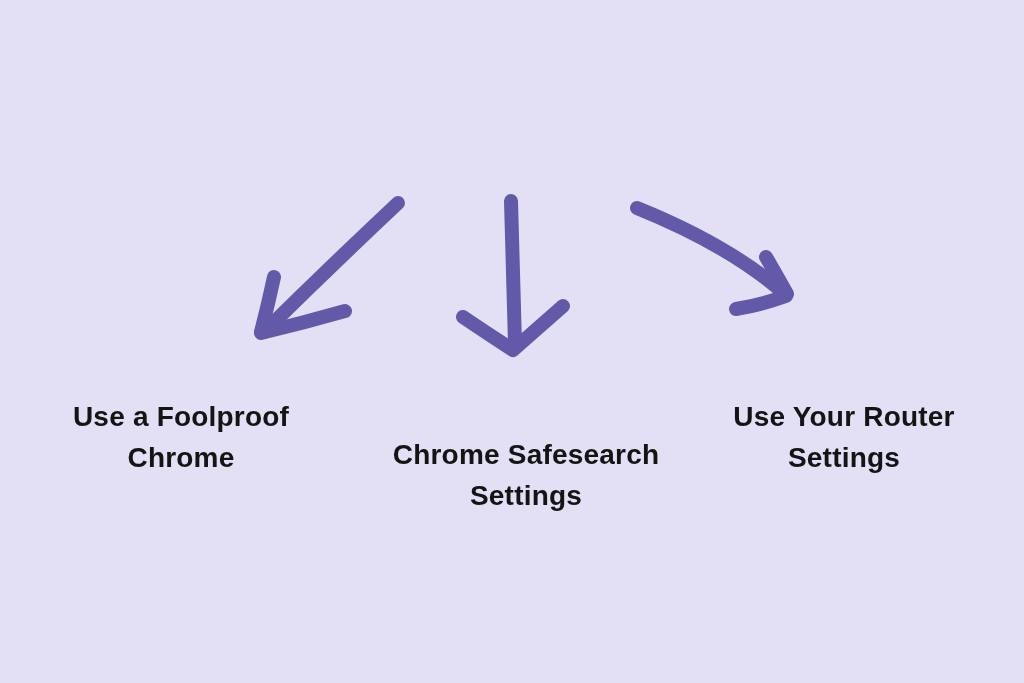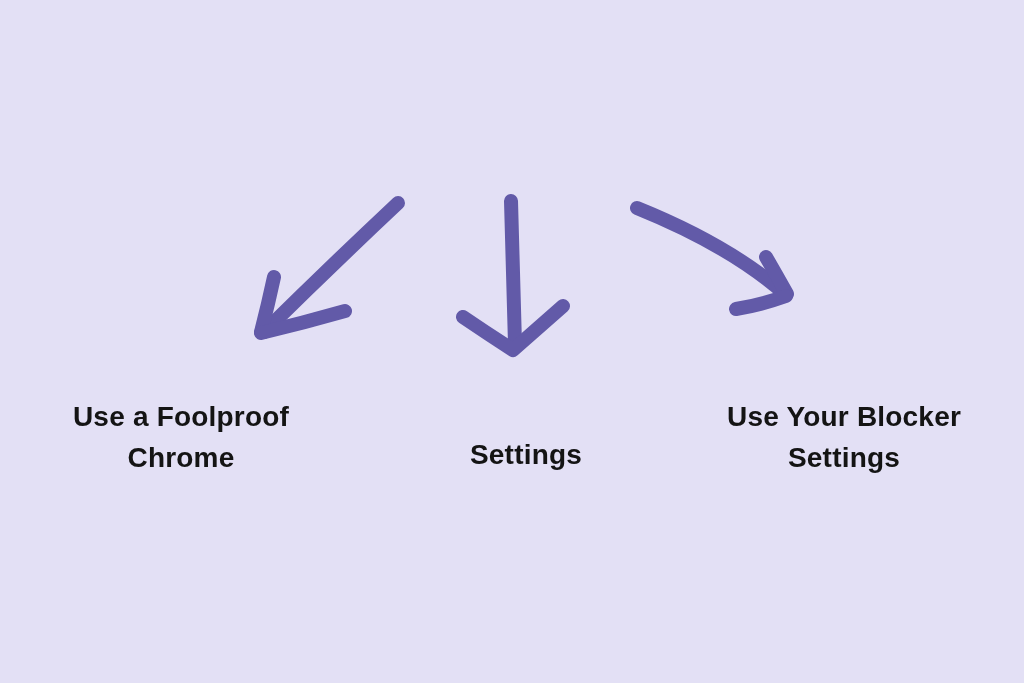--- a/index.html
+++ b/index.html
@@ -64,21 +64,22 @@
     <path d="M 766 257 Q 777 276 787 294"></path>
     <path d="M 736 309 Q 761 305 786 296"></path>
   </svg>
 
   <div class="label label-left">
     <span class="line">Use a Foolproof</span>
     <span class="line">Chrome</span>
   </div>
 
   <div class="label label-center">
+    <span class="line">Chrome Safesearch</span>
     <span class="line">Settings</span>
   </div>
 
   <div class="label label-right">
-    <span class="line">Use Your Blocker</span>
+    <span class="line">Use Your Router</span>
     <span class="line">Settings</span>
   </div>
 
 </div>
 
 </body></html>

